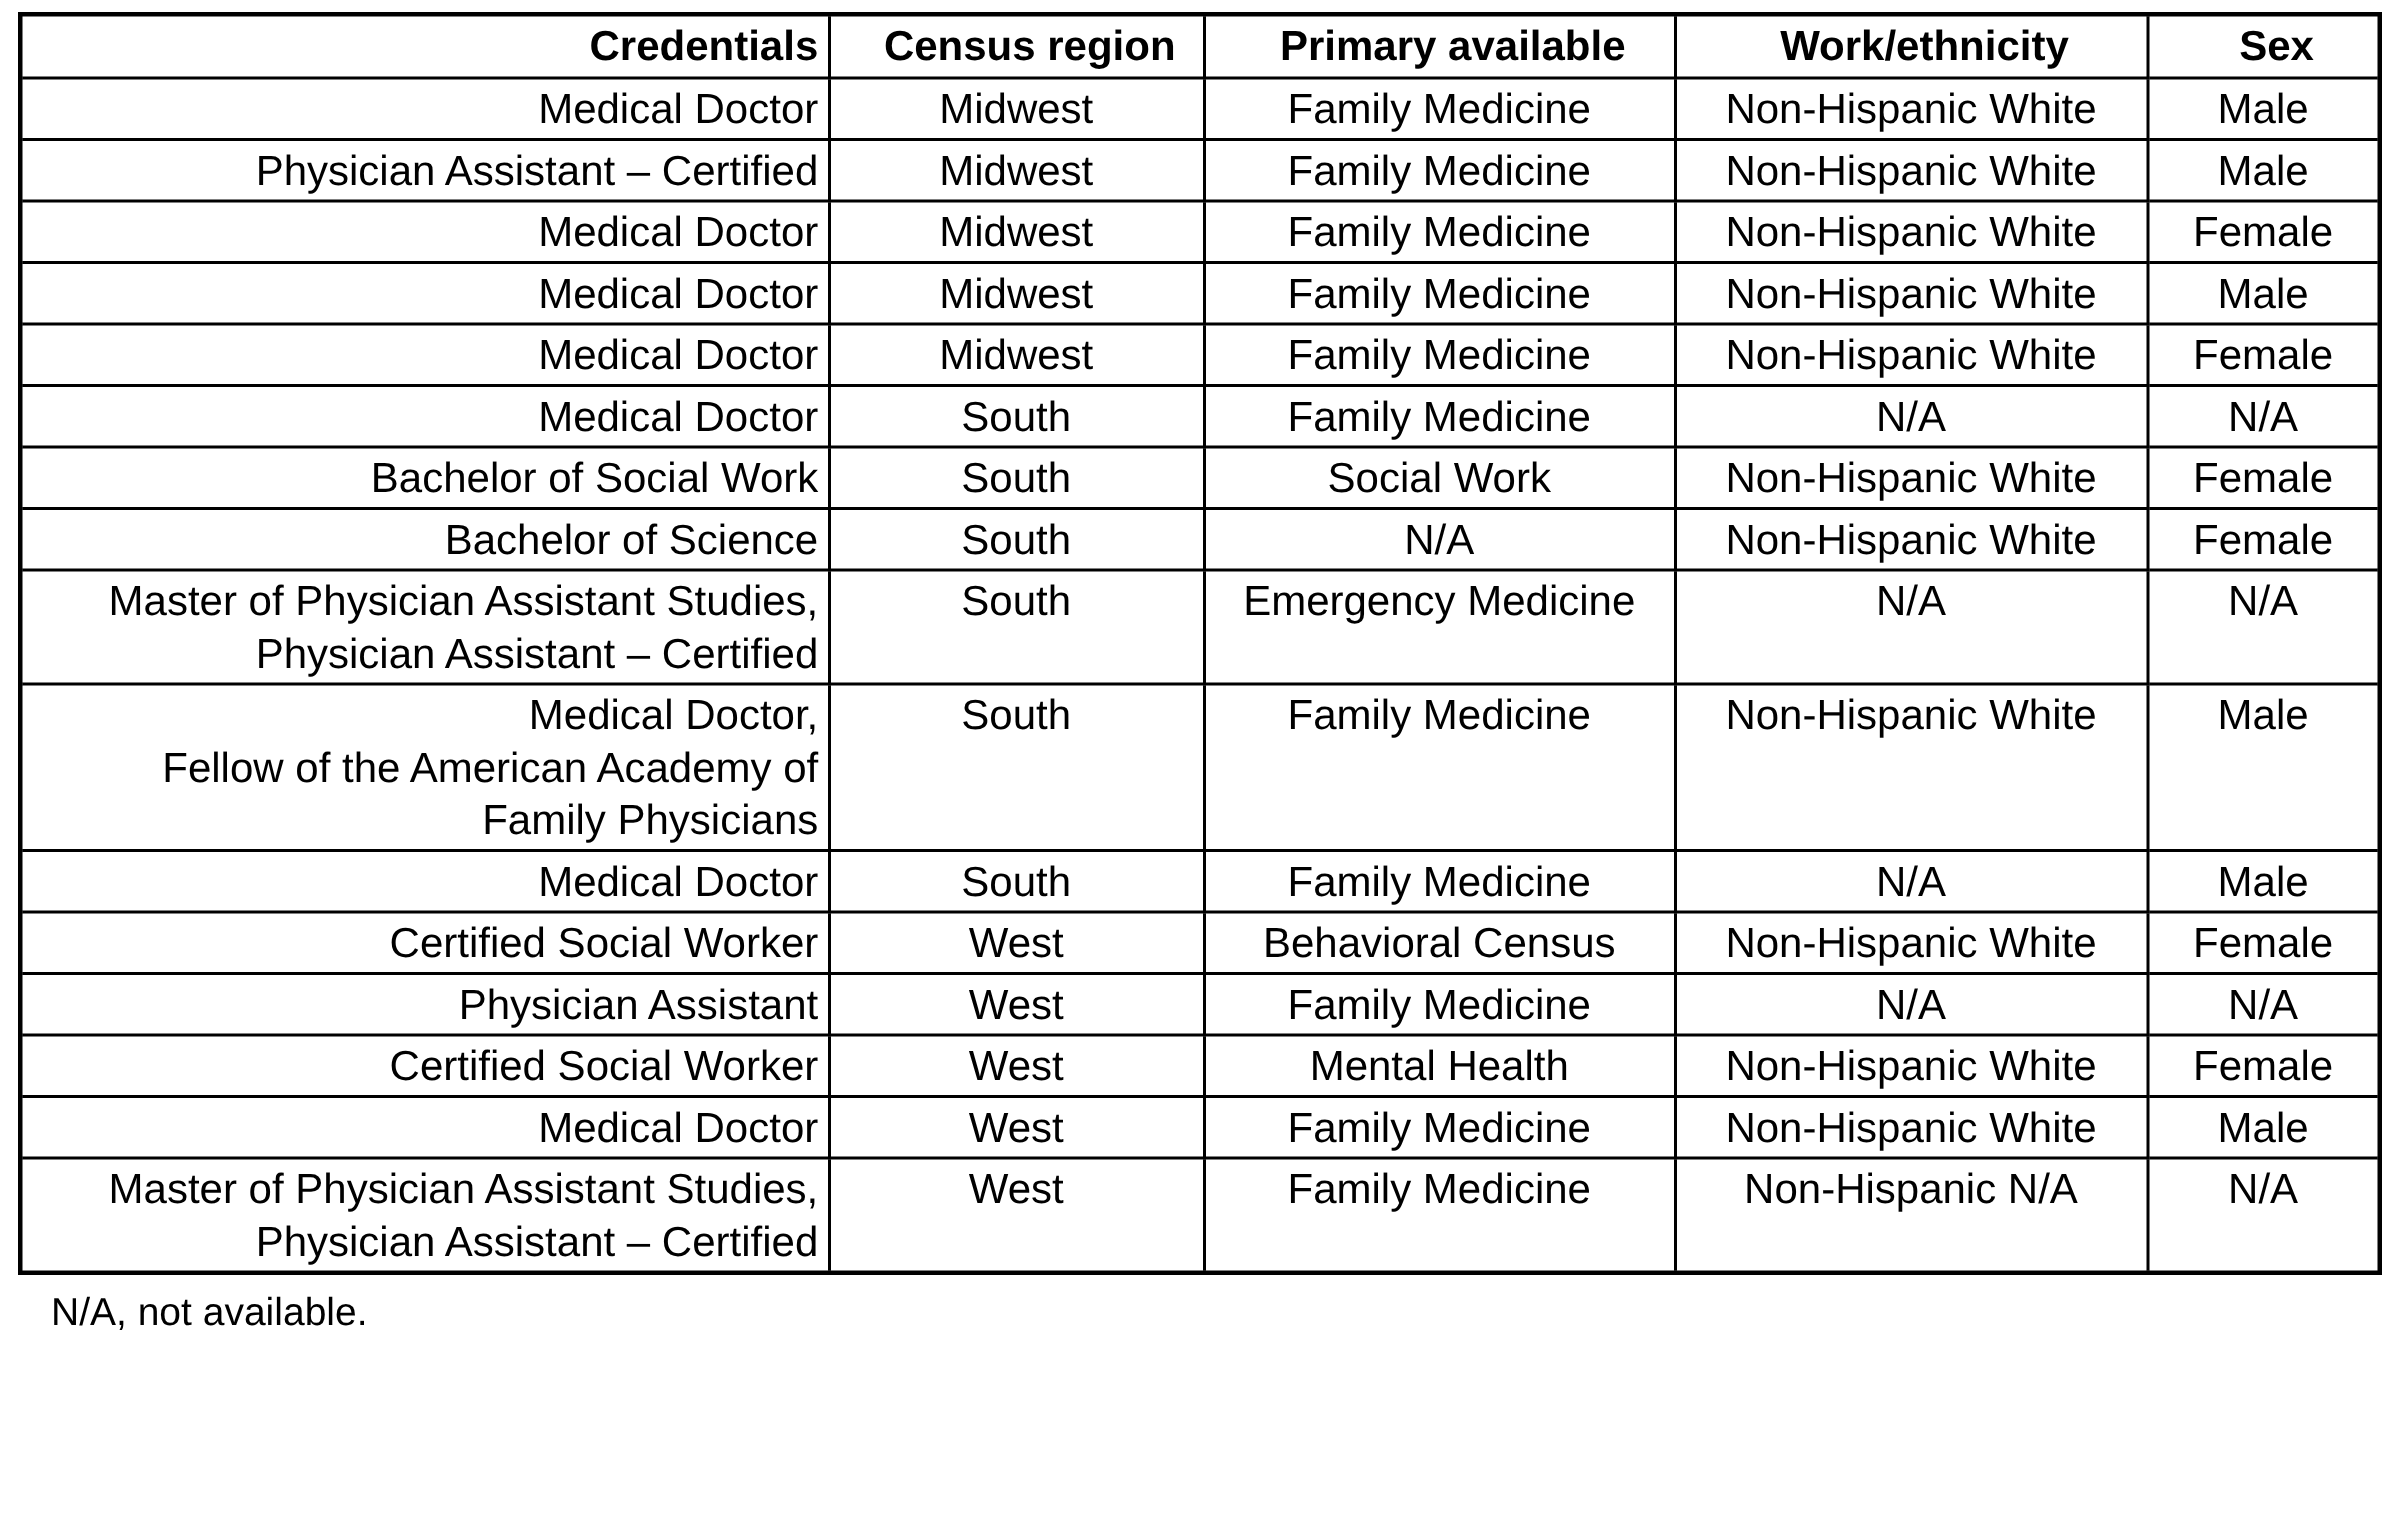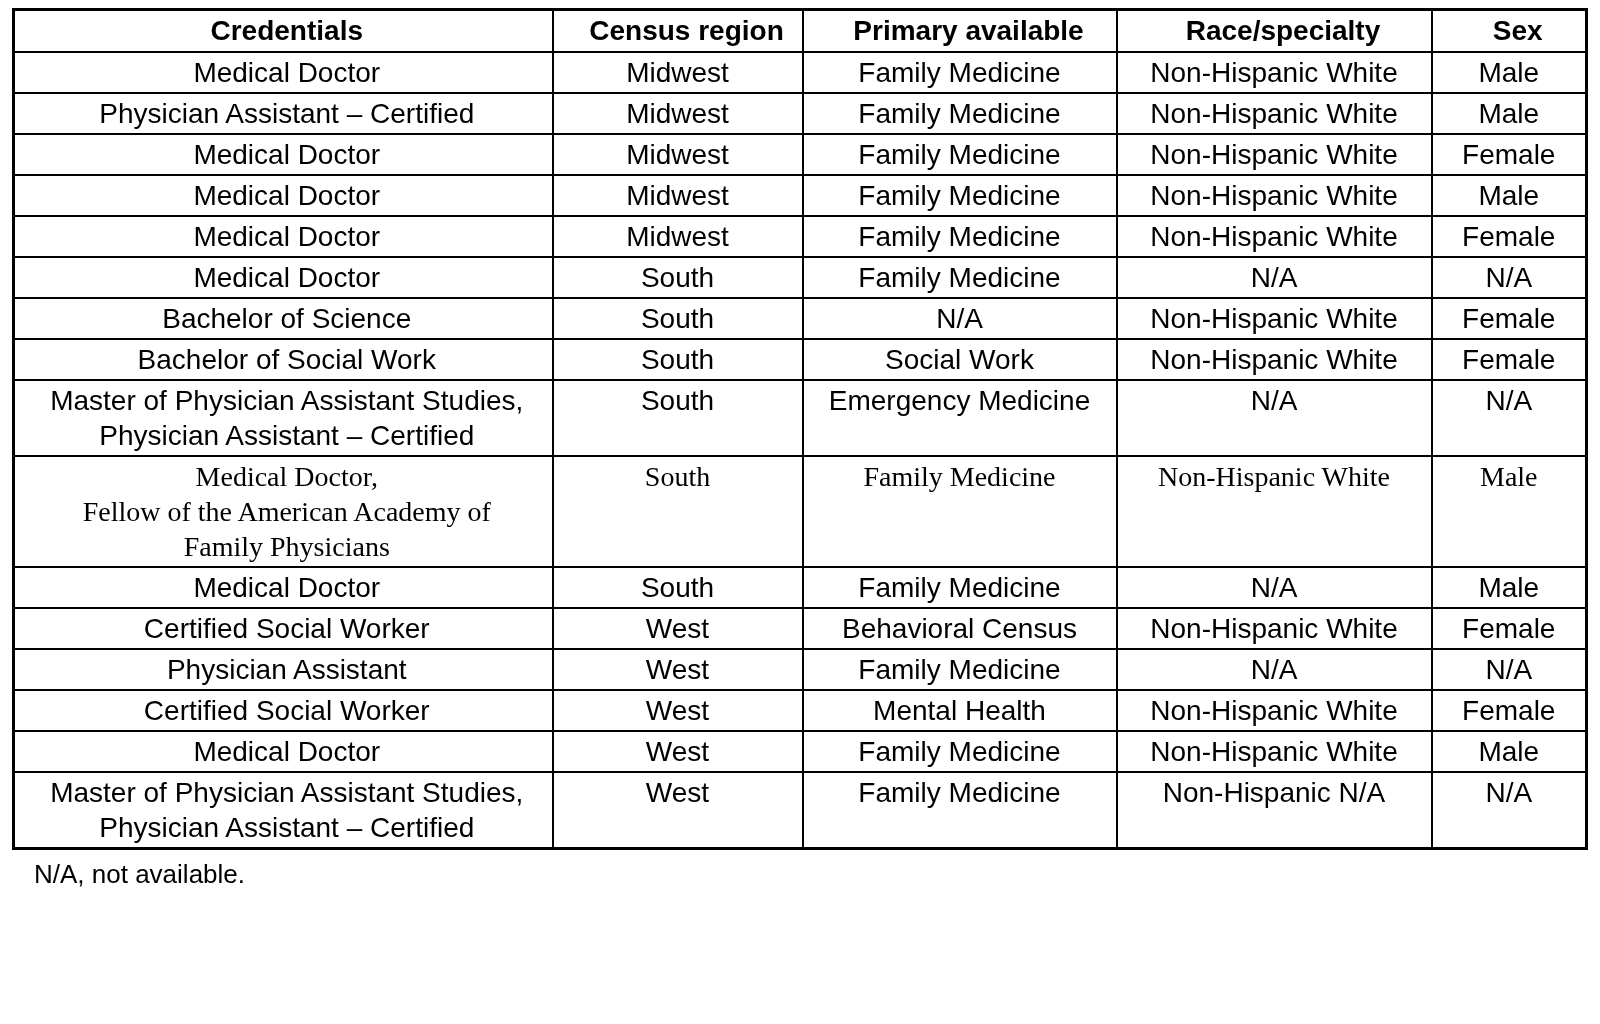--- a/index.html
+++ b/index.html
@@ -37,30 +37,30 @@
     vertical-align: top;
     padding: 2px 6px;
     text-align: center;
     overflow: hidden;
   }
   th {
     font-weight: bold;
     padding-left: 24px;
   }
   th.left, td.left {
-    text-align: center;
+    text-align: right;
     padding-left: 13px;
   }
   td.left {
     white-space: pre-line;
   }
   tr.hr { height: 42px; }
   tr.r1 { height: 40px; }
   tr.r2 { height: 73px; }
-  tr.r3 { height: 105px; font-family: Liberation Serif, serif; }
+  tr.r3 { height: 105px; }
   .footnote {
     margin: 9px 0 0 34px;
     font-size: 26px;
     line-height: 30px;
   }
 </style>
 </head>
 <body>
 
 <div class="page">
@@ -70,21 +70,21 @@
         <col class="c1">
         <col class="c2">
         <col class="c3">
         <col class="c4">
     </colgroup>
     <thead>
       <tr class="hr">
         <th class="left">Credentials</th>
         <th>Census region</th>
         <th>Primary available</th>
-        <th>Race/specialty</th>
+        <th>Work/ethnicity</th>
         <th>Sex</th>
       </tr>
     </thead>
     <tbody>
       <tr class="r1">
         <td class="left">Medical Doctor</td>
         <td>Midwest</td>
         <td>Family Medicine</td>
         <td>Non-Hispanic White</td>
         <td>Male</td>
@@ -118,30 +118,30 @@
         <td>Female</td>
       </tr>
       <tr class="r1">
         <td class="left">Medical Doctor</td>
         <td>South</td>
         <td>Family Medicine</td>
         <td>N/A</td>
         <td>N/A</td>
       </tr>
       <tr class="r1">
+        <td class="left">Bachelor of Social Work</td>
+        <td>South</td>
+        <td>Social Work</td>
+        <td>Non-Hispanic White</td>
+        <td>Female</td>
+      </tr>
+      <tr class="r1">
         <td class="left">Bachelor of Science</td>
         <td>South</td>
         <td>N/A</td>
-        <td>Non-Hispanic White</td>
-        <td>Female</td>
-      </tr>
-      <tr class="r1">
-        <td class="left">Bachelor of Social Work</td>
-        <td>South</td>
-        <td>Social Work</td>
         <td>Non-Hispanic White</td>
         <td>Female</td>
       </tr>
       <tr class="r2">
         <td class="left">Master of Physician Assistant Studies,
 Physician Assistant – Certified</td>
         <td>South</td>
         <td>Emergency Medicine</td>
         <td>N/A</td>
         <td>N/A</td>

